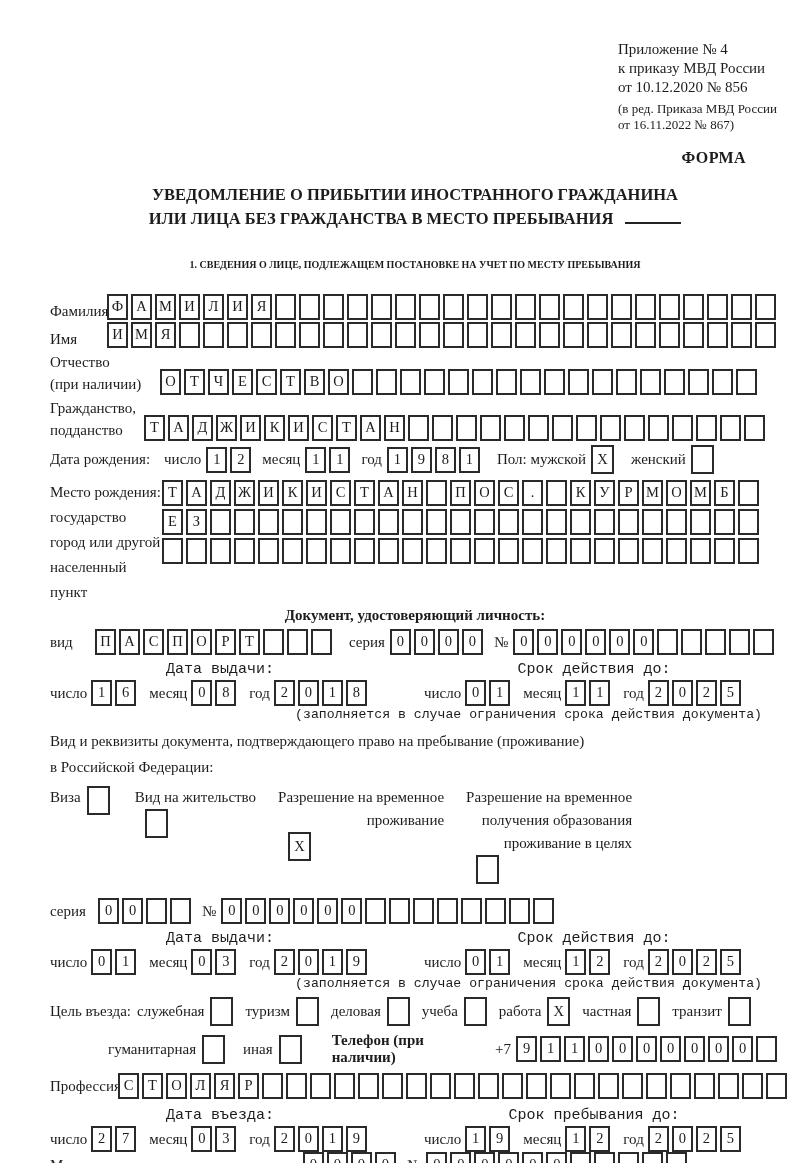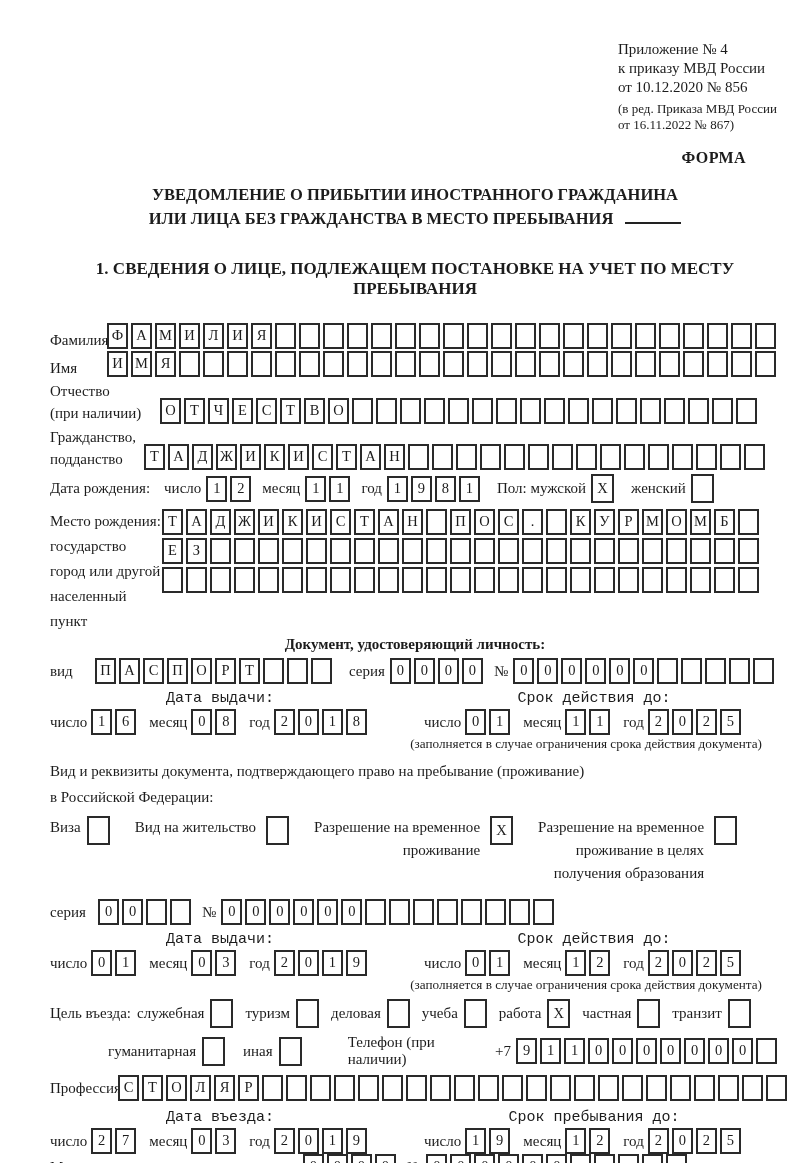--- a/index.html
+++ b/index.html
@@ -12,21 +12,21 @@
   }
   .page { padding:40px 20px 0 50px; }
 
   
   .appendix { margin-left:568px; line-height:19px; }
   .appendix .rev { font-size:13px; line-height:16px; }
   .appendix .rev.first { margin-top:4px; }
   .forma { text-align:right; padding-right:34px; font-weight:bold; font-size:16px; margin-top:16px; letter-spacing:.4px; }
   .title { text-align:center; font-weight:bold; font-size:16.5px; line-height:24px; margin-top:16px; }
   .uline { display:inline-block; width:56px; border-bottom:2px solid #222; margin-left:12px; }
-  .sect { text-align:center; font-weight:bold; font-size:17px; margin-top:28px; margin-bottom:24px; }
+  .sect { text-align:center; font-weight:bold; font-size:10px; margin-top:28px; margin-bottom:24px; }
 
   
   .bx {
     display:inline-block; width:21px; height:26px;
     border:2px solid #2a2a2a; margin-right:3px;
     text-align:center; font-size:14.5px; line-height:21px;
     vertical-align:middle; background:#fff;
   }
   .big .bx { width:23px; height:29px; line-height:24px; }
   .boxes { white-space:nowrap; }
@@ -46,34 +46,34 @@
 
   .dochead { text-align:center; font-weight:bold; margin:2px 0 5px 0; }
 
   .daterow { display:flex; margin-top:6px; }
   .dgroup { width:340px; }
   .dgroup .dcap { text-align:center; margin-bottom:2px;font-family:Liberation Mono, monospace; }
   .dgroup.dg2 { margin-left:34px; }
   .dline { display:flex; align-items:center; white-space:nowrap; }
   .dline .dlab { margin-right:4px; }
   .dline .gap { margin-left:10px; }
-  .vnote { text-align:right; font-size:13.2px; padding-right:18px; margin-top:1px; margin-bottom:6px; }
+  .vnote { text-align:right; font-size:13.2px; padding-right:18px; margin-top:1px; margin-bottom:6px;font-family:Liberation Mono, monospace; }
 
   .ptext { line-height:26px; }
   .rescb { display:flex; align-items:flex-start; margin-top:6px; margin-bottom:14px; }
   .ropt { display:flex; align-items:flex-start; }
   .ropt .olines { line-height:23px; }
   .ropt .olines.center { text-align:right; }
   .ropt .boxes { margin-left:10px; padding-top:0px; }
-  .ropt + .ropt { margin-left:22px; }
+  .ropt + .ropt { margin-left:22px;flex-direction:column; }
 
   .pitem { display:inline-flex; align-items:center; margin-right:9px; }
   .pitem .pl { margin-right:6px; }
   .indent58 { margin-left:58px; margin-top:6px; }
-  .ml18 { margin-left:34px; } .ml36 { margin-left:36px; }
+  .ml18 { margin-left:18px;font-weight:bold; } .ml36 { margin-left:36px; }
 </style>
 </head>
 <body>
 
 <div class="page">
 
   <div class="appendix">
     <div>Приложение № 4</div>
     <div>к приказу МВД России</div>
     <div>от 10.12.2020 № 856</div>
@@ -196,22 +196,22 @@
     <div class="ropt">
       <span class="olines center">
         <div>Разрешение на временное</div>
         <div>проживание</div>
       </span>
       <span class="boxes big"><span class="bx">X</span></span>
     </div>
     <div class="ropt">
       <span class="olines center">
         <div>Разрешение на временное</div>
+        <div>получения образования</div>
         <div>проживание в целях</div>
-        <div>получения образования</div>
       </span>
       <span class="boxes big"><span class="bx"></span></span>
     </div>
   </div>
 
   <div class="frow vcenter">
     <span class="lbl w48">серия</span>
     <span class="boxes"><span class="bx">0</span><span class="bx">0</span><span class="bx"></span><span class="bx"></span></span>
     <span class="dlab ml1">№</span>
     <span class="boxes"><span class="bx">0</span><span class="bx">0</span><span class="bx">0</span><span class="bx">0</span><span class="bx">0</span><span class="bx">0</span><span class="bx"></span><span class="bx"></span><span class="bx"></span><span class="bx"></span><span class="bx"></span><span class="bx"></span><span class="bx"></span><span class="bx"></span></span>

